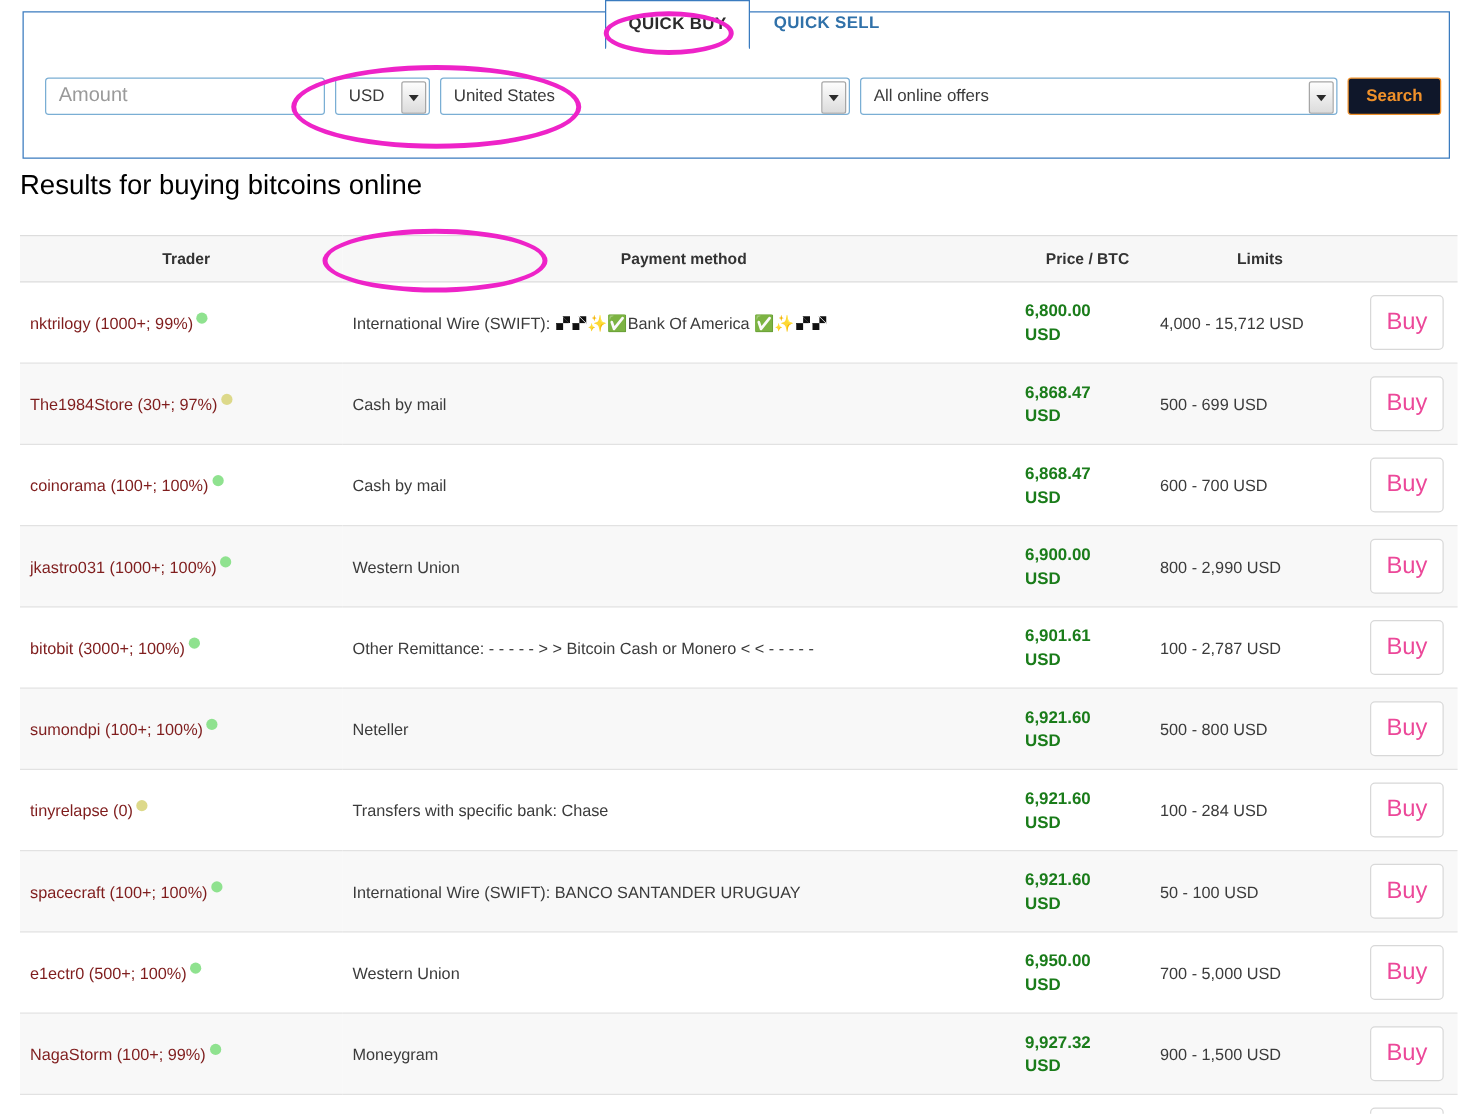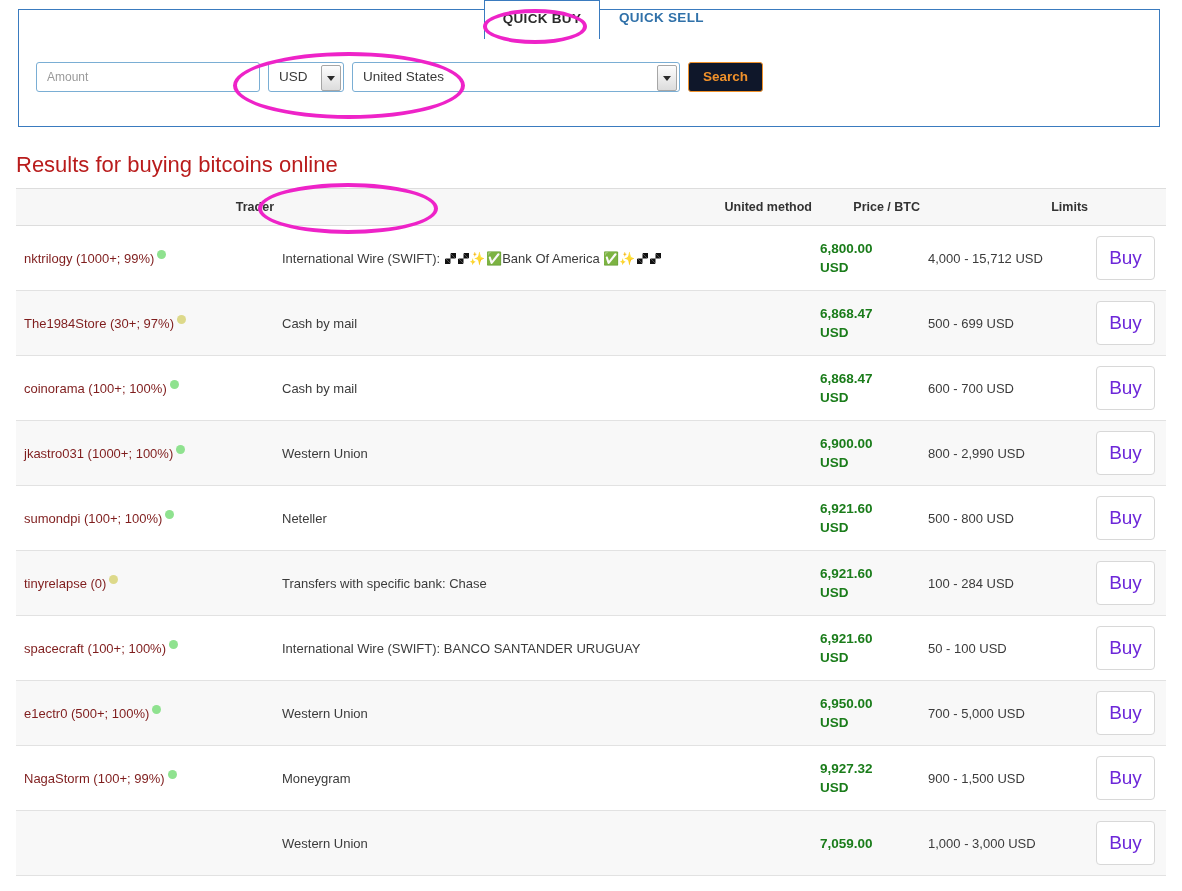--- a/index.html
+++ b/index.html
@@ -81,21 +81,21 @@
     display: flex;
     align-items: center;
   }
   .fld {
     box-sizing: border-box;
     height: 30px;
     border: 1px solid #7aaed4;
     border-radius: 3px;
     background: #ffffff;
     font-family: "Liberation Sans", sans-serif;
-    font-size: 12px;
+    font-size: 16px;
     color: #555555;
     padding: 0 10px;
     line-height: 28px;
     display: flex;
     align-items: center;
   }
   .amount-fld { width: 224px; color: #9a9a9a; }
   .sel-wrap {
     position: relative;
     box-sizing: border-box;
@@ -149,37 +149,37 @@
     font-size: 13.5px;
     font-weight: bold;
     line-height: 28px;
     cursor: pointer;
   }
 
   
   .results-title {
     position: absolute;
     left: 16px;
-    top: 152px;
+    top: 135px;
     font-size: 22px;
     font-weight: normal;
-    color: #b91c1c;
+    color: #000000;
     margin: 0;
   }
 
   .tbl {
     position: absolute;
     left: 16px;
     top: 188px;
     width: 1150px;
     border-collapse: collapse;
     table-layout: fixed;
   }
   .tbl th {
-    text-align: right;
+    text-align: center;
     font-size: 12.5px;
     font-weight: bold;
     color: #333333;
     background: #f7f7f7;
     border-top: 1px solid #dddddd;
     border-bottom: 1px solid #dddddd;
     padding: 9px 0 9px 8px;
     height: 18px;
   }
   .tbl td {
@@ -223,21 +223,21 @@
   }
   .limits { color: #555555; font-size: 13px; }
   .buy-cell { text-align: left; padding-left: 6px; }
   .btn-buy {
     box-sizing: border-box;
     width: 59px;
     height: 44px;
     border: 1px solid #d8d8d8;
     border-radius: 4px;
     background: #ffffff;
-    color: #6d28d9;
+    color: #ec4899;
     font-family: "Liberation Sans", sans-serif;
     font-size: 19px;
     cursor: pointer;
   }
   .method-emoji { font-size: 13px; letter-spacing: 0; }
   .tofu {
     display: inline-block;
     width: 11px;
     height: 11px;
     background:
@@ -283,39 +283,43 @@
     <div class="sel-wrap sel-currency">
       <span class="sel-text">USD</span>
       <span class="sel-arrow"></span>
     </div>
 
     <div class="sel-wrap sel-country">
       <span class="sel-text">United States</span>
       <span class="sel-arrow"></span>
     </div>
 
+    <div class="sel-wrap sel-method">
+      <span class="sel-text">All online offers</span>
+      <span class="sel-arrow"></span>
+    </div>
 
     <button class="btn-search">Search</button>
   </div>
 </div>
 
 <h1 class="results-title">Results for buying bitcoins online</h1>
 
 <table class="tbl">
   <colgroup>
     <col class="c-trader">
       <col class="c-method">
       <col class="c-price">
     <col class="c-limits">
       <col class="c-buy">
   </colgroup>
   <thead>
     <tr>
       <th>Trader</th>
-      <th>United method</th>
+      <th>Payment method</th>
       <th>Price / BTC</th>
       <th>Limits</th>
       <th></th>
     </tr>
   </thead>
   <tbody id="offers-body">
       <tr>
         <td><a class="trader-link" href="#">nktrilogy (1000+; 99%)</a><span class="dot dot-green"></span></td>
         <td><span>International Wire (SWIFT): </span><span class="tofu"></span><span class="tofu"></span><span class="method-emoji">✨</span><span class="method-emoji">✅</span><span>Bank Of America </span><span class="method-emoji">✅</span><span class="method-emoji">✨</span><span class="tofu"></span><span class="tofu"></span></td>
         <td>
@@ -349,20 +353,30 @@
         <td><a class="trader-link" href="#">jkastro031 (1000+; 100%)</a><span class="dot dot-green"></span></td>
         <td>Western Union</td>
         <td>
           <div class="price">6,900.00</div>
           <div class="price">USD</div>
         </td>
         <td class="limits">800 - 2,990 USD</td>
         <td class="buy-cell"><button class="btn-buy">Buy</button></td>
       </tr>
       <tr>
+        <td><a class="trader-link" href="#">bitobit (3000+; 100%)</a><span class="dot dot-green"></span></td>
+        <td>Other Remittance: - - - - - &gt; &gt; Bitcoin Cash or Monero &lt; &lt; - - - - -</td>
+        <td>
+          <div class="price">6,901.61</div>
+          <div class="price">USD</div>
+        </td>
+        <td class="limits">100 - 2,787 USD</td>
+        <td class="buy-cell"><button class="btn-buy">Buy</button></td>
+      </tr>
+      <tr>
         <td><a class="trader-link" href="#">sumondpi (100+; 100%)</a><span class="dot dot-green"></span></td>
         <td>Neteller</td>
         <td>
           <div class="price">6,921.60</div>
           <div class="price">USD</div>
         </td>
         <td class="limits">500 - 800 USD</td>
         <td class="buy-cell"><button class="btn-buy">Buy</button></td>
       </tr>
       <tr>

